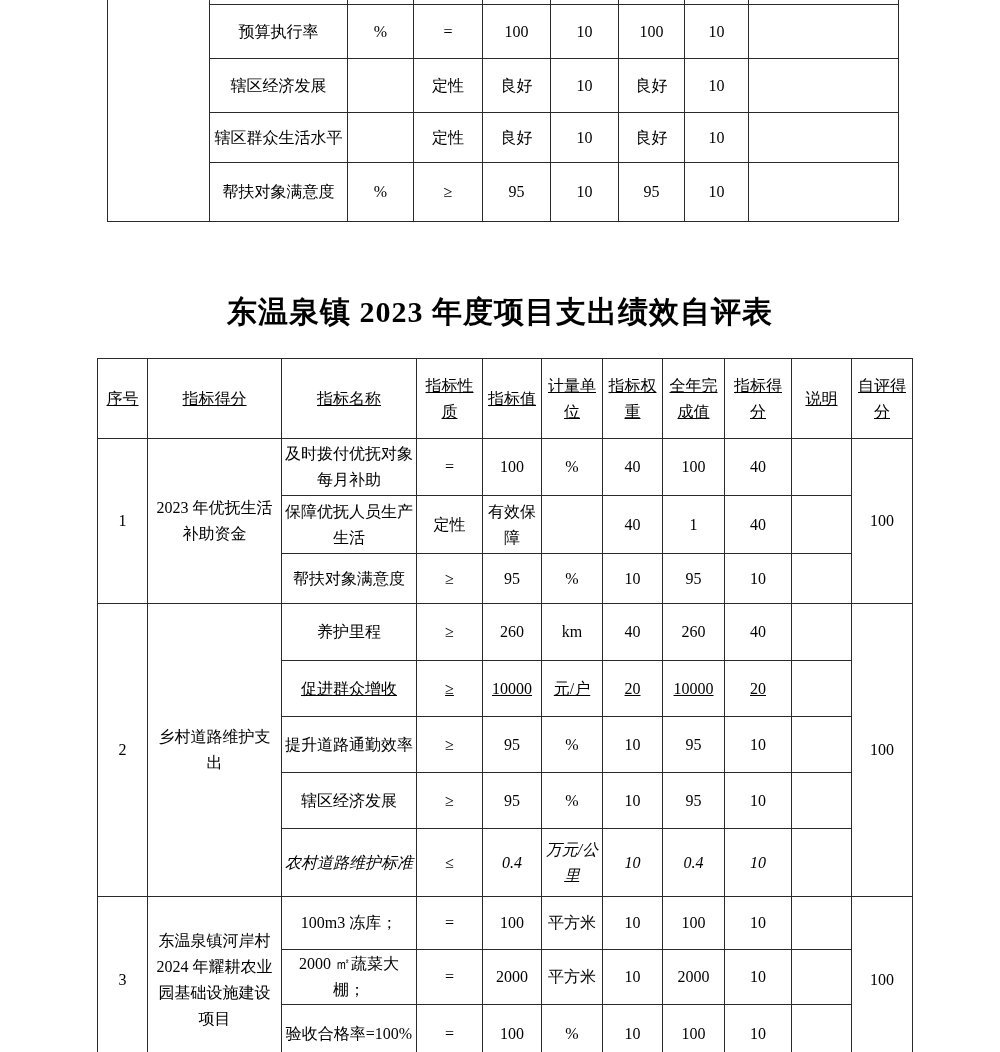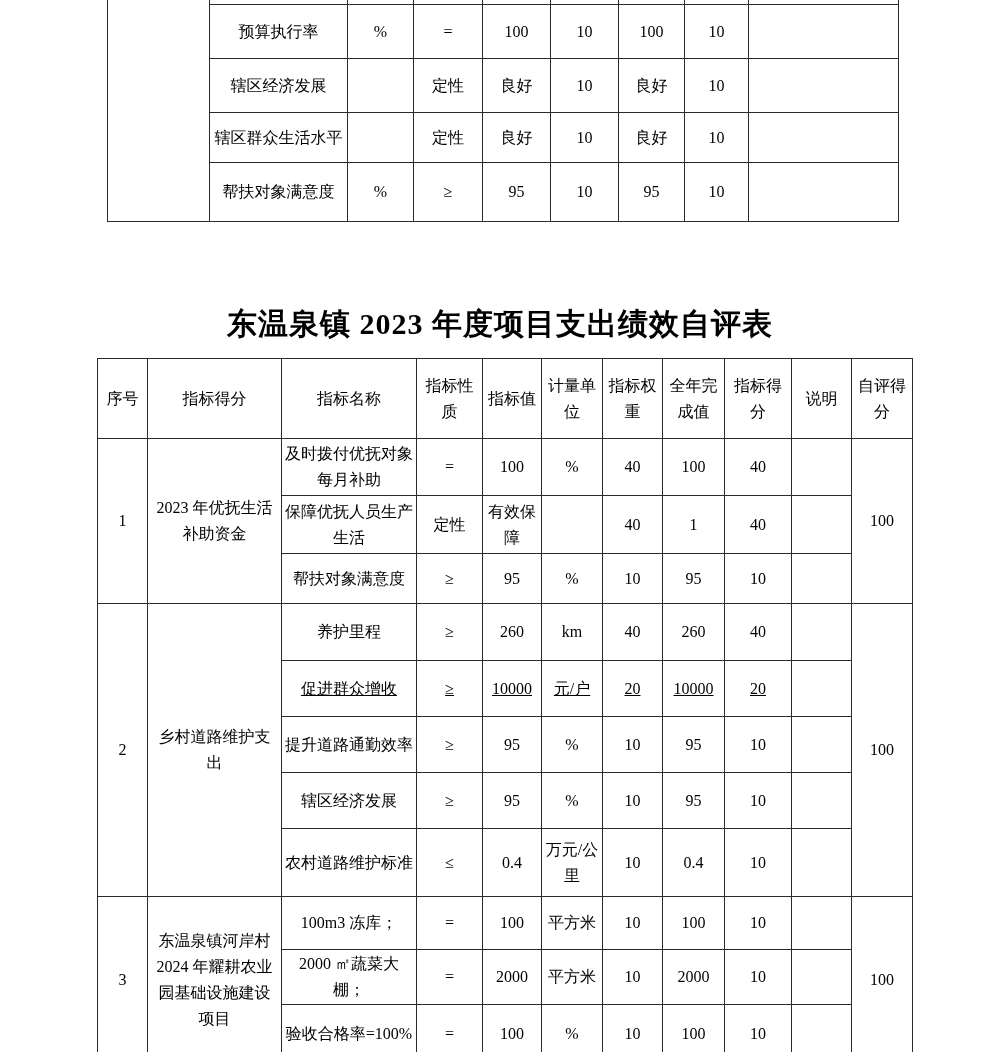--- a/index.html
+++ b/index.html
@@ -26,21 +26,21 @@
     font-size:16px;
     line-height:26px;
     font-weight:normal;
     padding:1px 3px;
     overflow:hidden;
   }
   .top-table { left:107px; top:-50px; width:791px; }
   .main-table { left:97px; top:358px; width:816px; }
   .doc-title {
     position:absolute;
-    top:304px; left:0; width:100%;
+    top:292px; left:0; width:100%;
     text-align:center;
     font-size:30px;
     font-weight:bold;
     letter-spacing:1px;
     font-family:"Liberation Serif","DejaVu Serif",serif;
   }
 </style>
 </head>
 <body>
 
@@ -123,21 +123,21 @@
       <col style="width:66px">
         <col style="width:59px">
         <col style="width:61px">
       <col style="width:60px">
         <col style="width:62px">
         <col style="width:67px">
       <col style="width:60px">
         <col style="width:61px">
     </colgroup>
     <thead id="main-table-head">
-        <tr style="height: 80px;">
+        <tr style="height: 80px; text-decoration: underline;">
           <th>序号</th>
           <th>指标得分</th>
           <th>指标名称</th>
           <th>指标性质</th>
           <th>指标值</th>
           <th>计量单位</th>
           <th>指标权重</th>
           <th>全年完成值</th>
           <th>指标得分</th>
           <th>说明</th>
@@ -214,21 +214,21 @@
         <tr style="height: 56px;">
           <td>辖区经济发展</td>
           <td>≥</td>
           <td>95</td>
           <td>%</td>
           <td>10</td>
           <td>95</td>
           <td>10</td>
           <td></td>
         </tr>
-        <tr style="height: 68px;">
+        <tr style="height: 68px; font-style: italic;">
           <td>农村道路维护标准</td>
           <td>≤</td>
           <td>0.4</td>
           <td>万元/公里</td>
           <td>10</td>
           <td>0.4</td>
           <td>10</td>
           <td></td>
         </tr>
         <tr style="height: 53px;">

